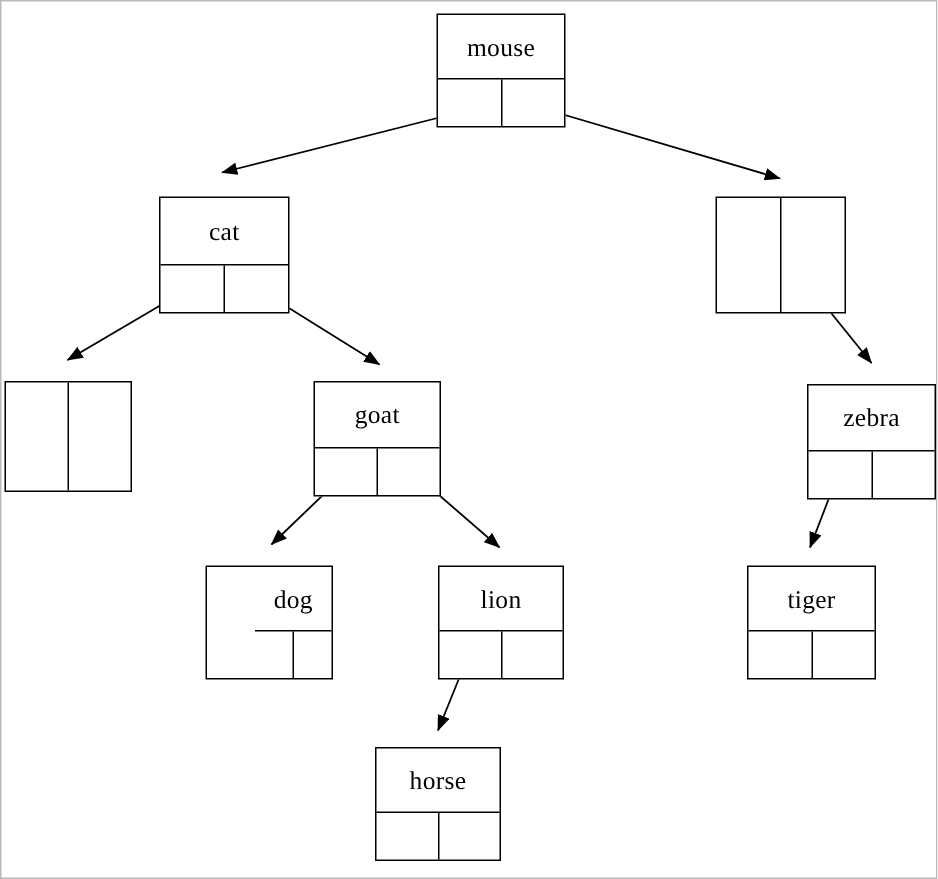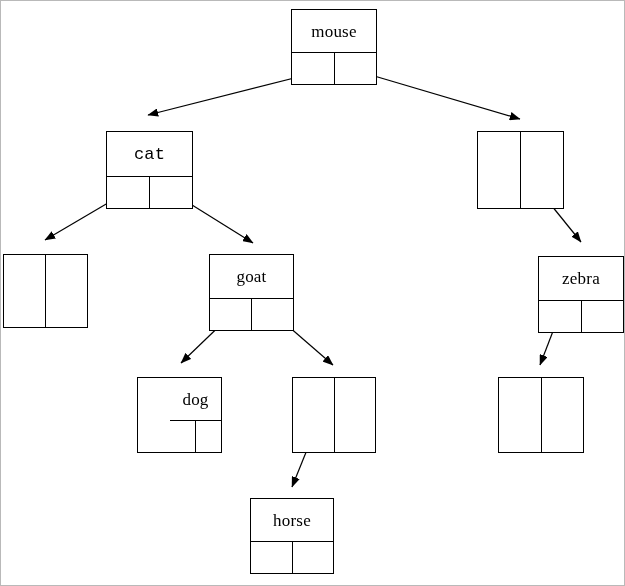--- a/index.html
+++ b/index.html
@@ -87,21 +87,21 @@
 
   <div id="node-layer">
       <div class="node" style="left: 290px; top: 8px; width: 86px; height: 76px;">
         <div class="node-label" style="height: 42px;">mouse</div>
         <div class="node-ptrs">
           <div class="ptr left"></div>
           <div class="ptr right"></div>
         </div>
       </div>
       <div class="node" style="left: 105px; top: 130px; width: 87px; height: 78px;">
-        <div class="node-label" style="height: 44px; font-family: Liberation Mono, monospace;">cat</div>
+        <div class="node-label" style="height: 44px;">cat</div>
         <div class="node-ptrs">
           <div class="ptr left"></div>
           <div class="ptr right"></div>
         </div>
       </div>
       <div class="node" style="left: 476px; top: 130px; width: 87px; height: 78px;">
         <div class="node-ptrs">
           <div class="ptr left"></div>
           <div class="ptr right"></div>
         </div>
@@ -127,26 +127,28 @@
         </div>
       </div>
       <div class="node" style="left: 136px; top: 376px; width: 85px; height: 76px; padding-left: 32px;">
         <div class="node-label" style="height: 42px;">dog</div>
         <div class="node-ptrs">
           <div class="ptr left"></div>
           <div class="ptr right"></div>
         </div>
       </div>
       <div class="node" style="left: 291px; top: 376px; width: 84px; height: 76px;">
+        <div class="node-label" style="height: 42px;">lion</div>
         <div class="node-ptrs">
           <div class="ptr left"></div>
           <div class="ptr right"></div>
         </div>
       </div>
       <div class="node" style="left: 497px; top: 376px; width: 86px; height: 76px;">
+        <div class="node-label" style="height: 42px;">tiger</div>
         <div class="node-ptrs">
           <div class="ptr left"></div>
           <div class="ptr right"></div>
         </div>
       </div>
       <div class="node" style="left: 249px; top: 497px; width: 84px; height: 76px;">
         <div class="node-label" style="height: 42px; text-align: right;">horse</div>
         <div class="node-ptrs">
           <div class="ptr left"></div>
           <div class="ptr right"></div>

